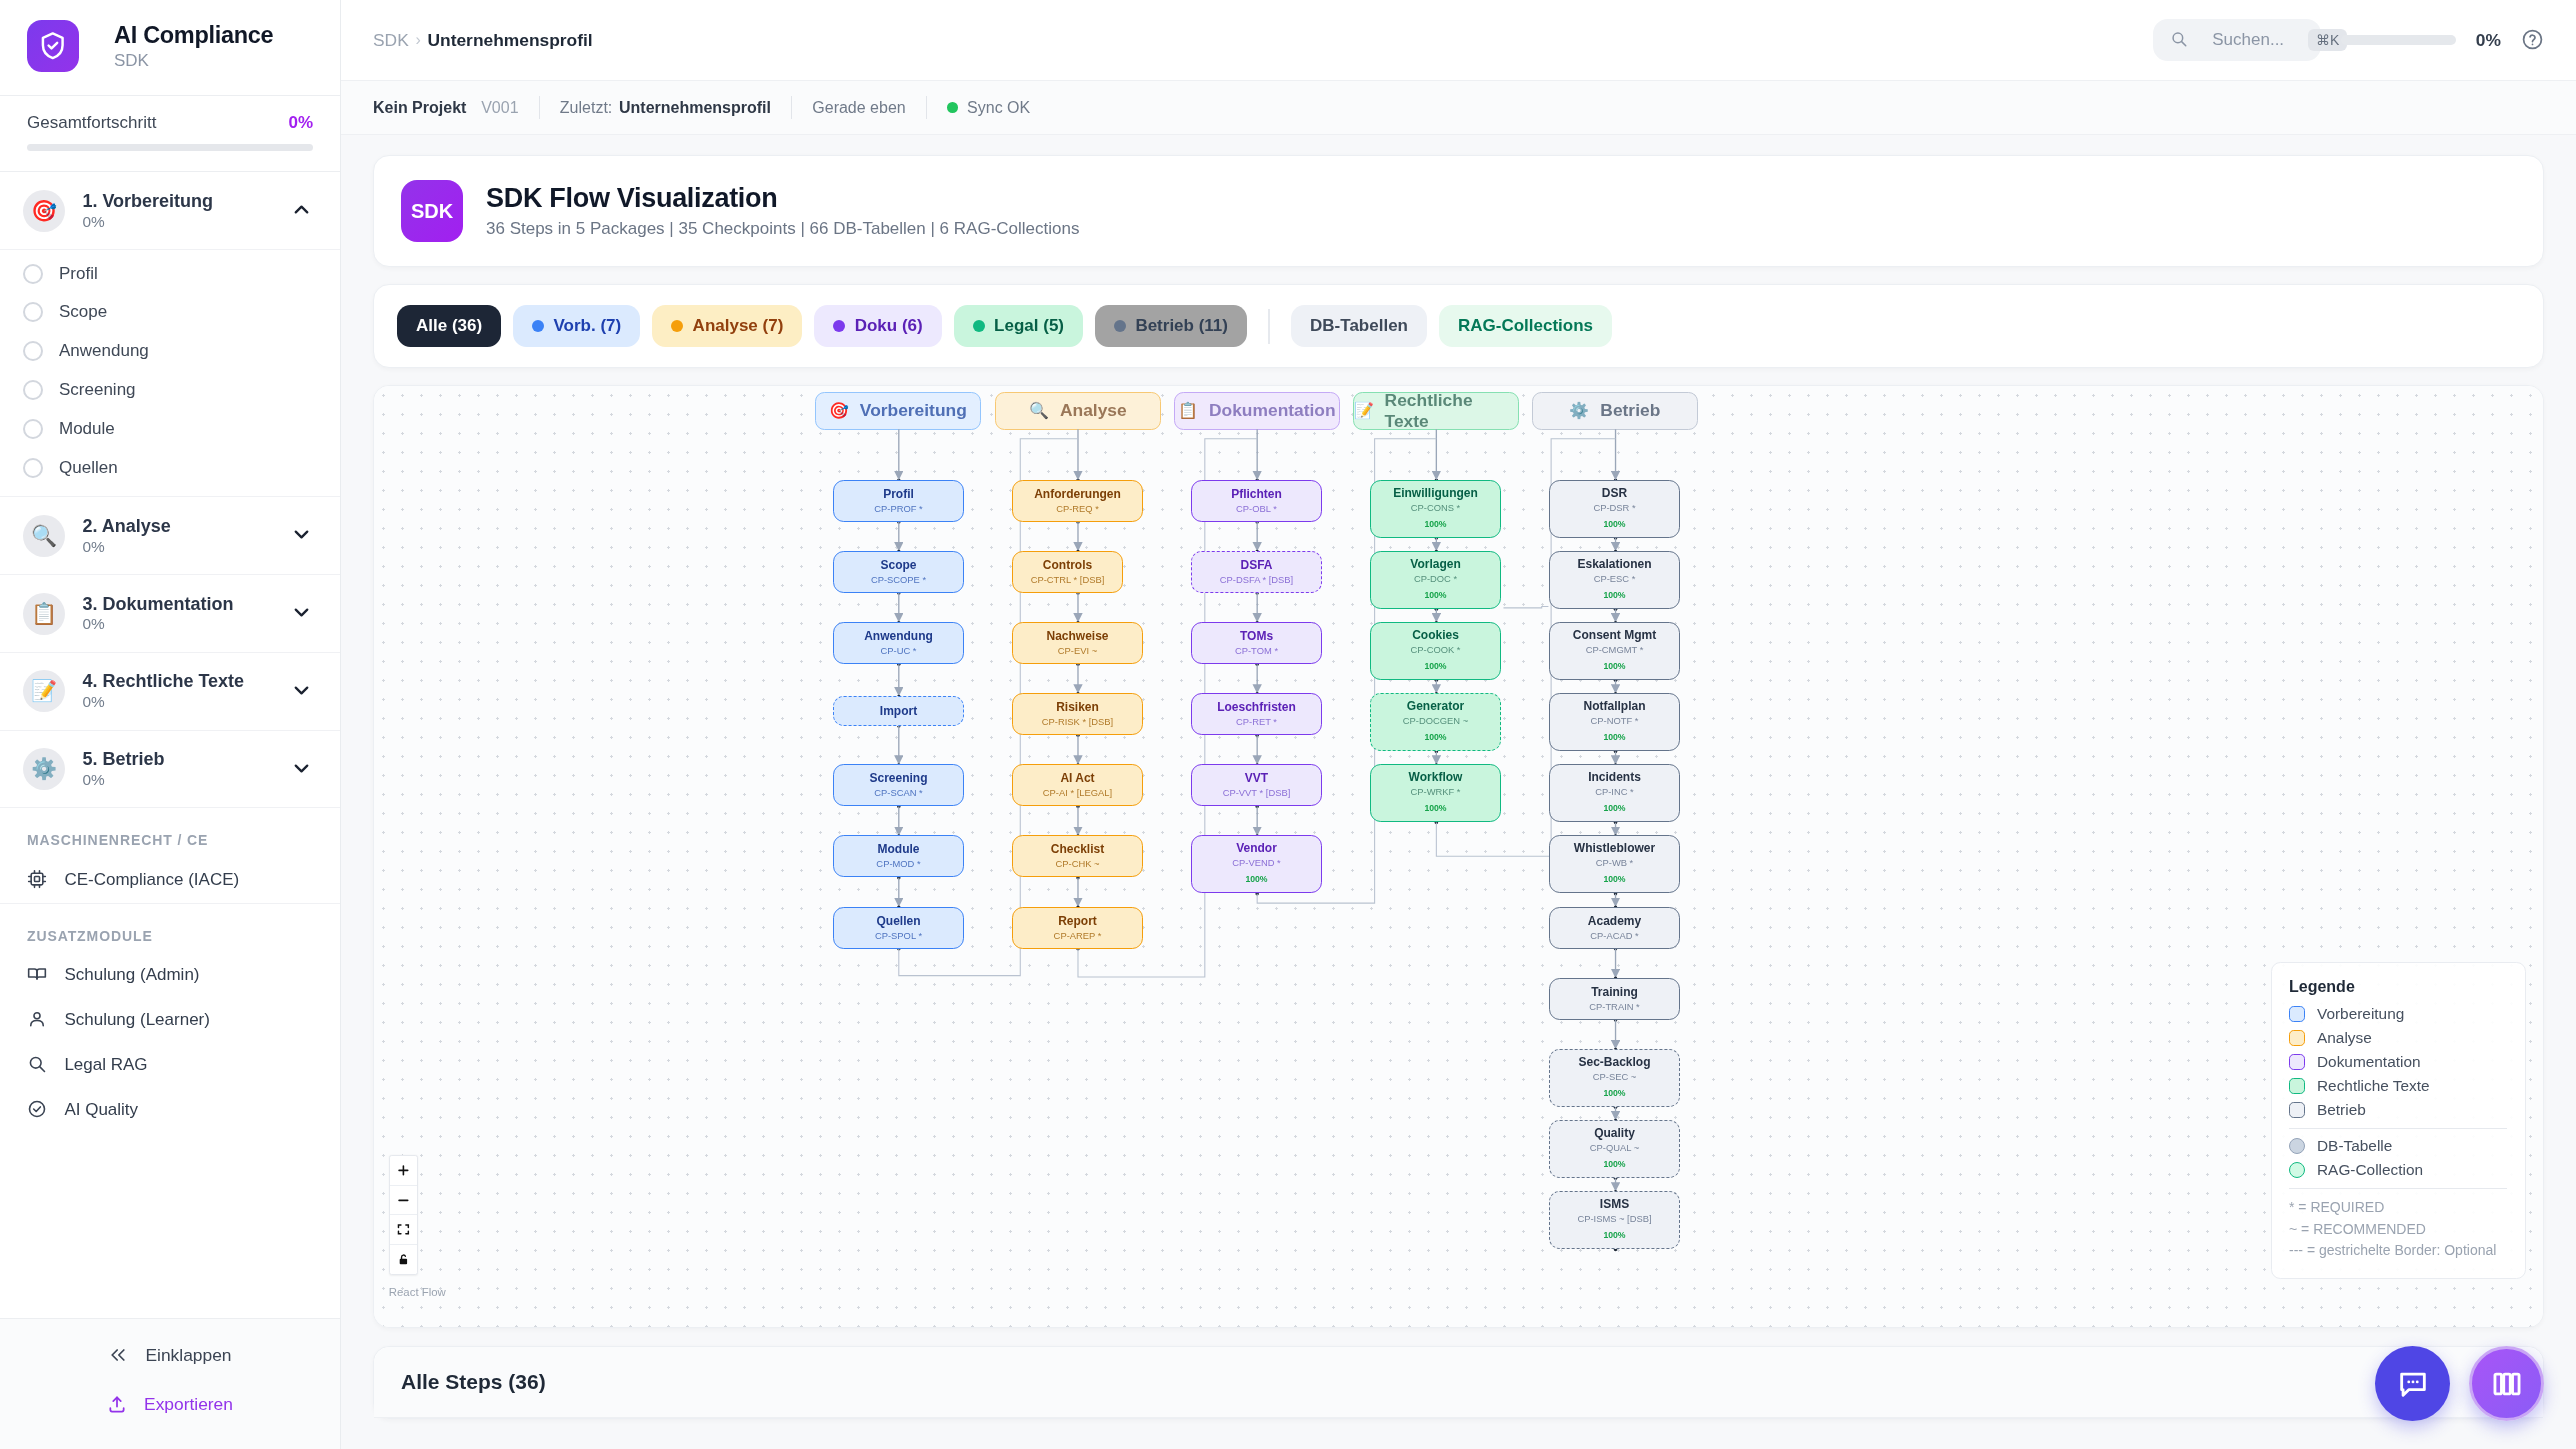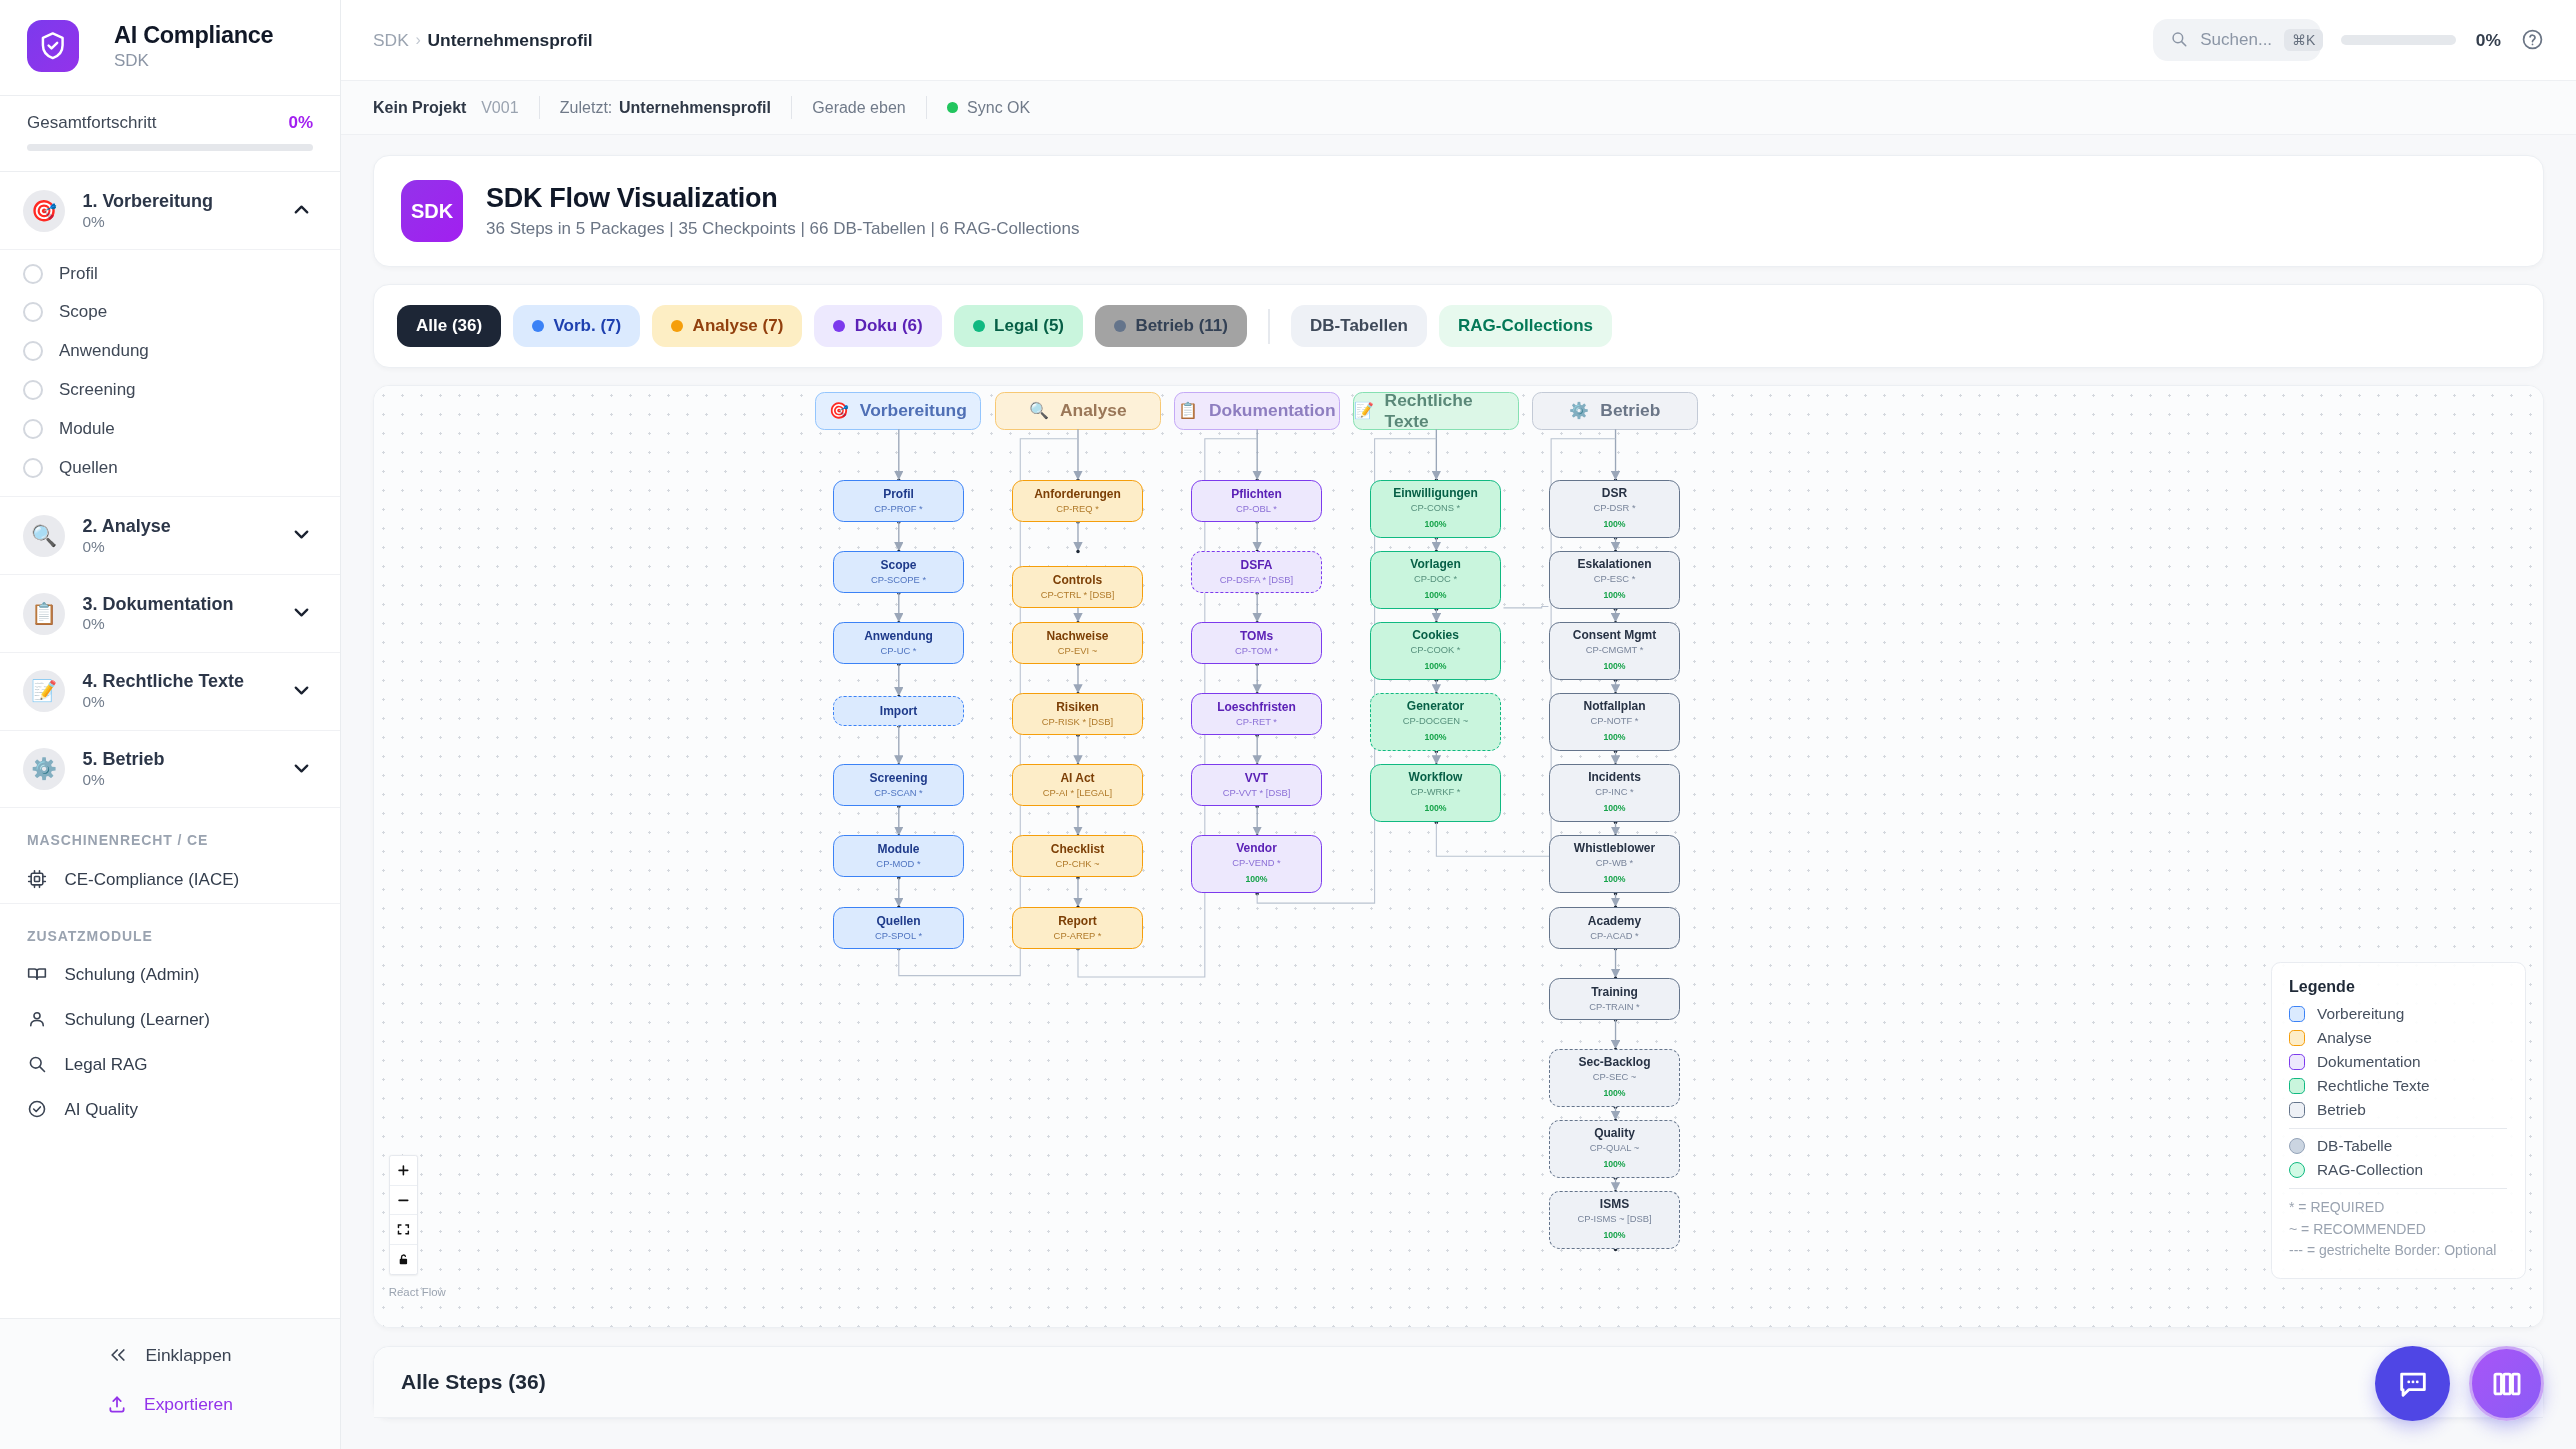--- a/index.html
+++ b/index.html
@@ -76,21 +76,21 @@
   .main { flex:1; height: 1449px; display:flex; flex-direction:column; background: #f7f8fa; min-width:0; }
   .topbar {
     height: 81px; flex:0 0 81px; background:#fff; border-bottom: 1.3px solid #eef0f3;
     display:flex; align-items:center; padding: 0 32px 0 32px; gap: 13.4px;
   }
   .crumb { font-size: 17.4px; color: #9aa3b0; }
   .crumb-sep { font-size: 16px; color: #c3c9d2; margin: 0 6.7px;}
   .crumb-cur { font-size: 17.4px; color: #1f2937; font-weight: 600; }
   .topbar-right { margin-left:auto; display:flex; align-items:center; gap: 20px; }
   .searchbox {
-    display:flex; align-items:center; gap: 12px;
+    display:flex; align-items:center; gap: 24px;
     background:#f1f3f6; border-radius: 14.8px; padding: 9.4px 10.7px 9.4px 17.4px; width: 168px;
   }
   .search-ph { font-size: 17px; color: #8b95a5; flex:1; }
   .kbd { background:#e3e6eb; border-radius: 6px; padding: 3.4px 8px; font-size: 14px; color:#66707f; }
   .mini-bar { width: 115px; height: 10.7px; background:#e5e8ec; border-radius: 6.7px;}
   .mini-pct { font-size: 17.4px; font-weight: 700; color: #343e4d; }
 
   .statusbar {
     height: 54px; flex: 0 0 54px; background: #fafbfc; border-bottom: 1.3px solid #eef0f3;
     display:flex; align-items:center; padding: 0 32px; gap: 0;
@@ -613,21 +613,21 @@
               <div class="node-code" style="color:#4f74c0">CP-MOD *</div>
             </div>
             <div class="node" style="left: 459px; top: 521px; width: 131px; height: 42px; background: rgb(219, 234, 254); border: 1.5px solid rgb(59, 130, 246);">
               <div class="node-title" style="color:#1e3a8a">Quellen</div>
               <div class="node-code" style="color:#4f74c0">CP-SPOL *</div>
             </div>
             <div class="node" style="left: 638px; top: 94px; width: 131px; height: 42px; background: rgb(253, 237, 200); border: 1.5px solid rgb(245, 158, 11);">
               <div class="node-title" style="color:#7c3f06">Anforderungen</div>
               <div class="node-code" style="color:#b07a2a">CP-REQ *</div>
             </div>
-            <div class="node" style="left: 638px; top: 165px; width: 131px; height: 42px; background: rgb(253, 237, 200); border: 1.5px solid rgb(245, 158, 11); margin-top: 15px;">
+            <div class="node" style="left: 638px; top: 165px; width: 111px; height: 42px; background: rgb(253, 237, 200); border: 1.5px solid rgb(245, 158, 11);">
               <div class="node-title" style="color:#7c3f06">Controls</div>
               <div class="node-code" style="color:#b07a2a">CP-CTRL * [DSB]</div>
             </div>
             <div class="node" style="left: 638px; top: 236px; width: 131px; height: 42px; background: rgb(253, 237, 200); border: 1.5px solid rgb(245, 158, 11);">
               <div class="node-title" style="color:#7c3f06">Nachweise</div>
               <div class="node-code" style="color:#b07a2a">CP-EVI ~</div>
             </div>
             <div class="node" style="left: 638px; top: 307px; width: 131px; height: 42px; background: rgb(253, 237, 200); border: 1.5px solid rgb(245, 158, 11);">
               <div class="node-title" style="color:#7c3f06">Risiken</div>
               <div class="node-code" style="color:#b07a2a">CP-RISK * [DSB]</div>

